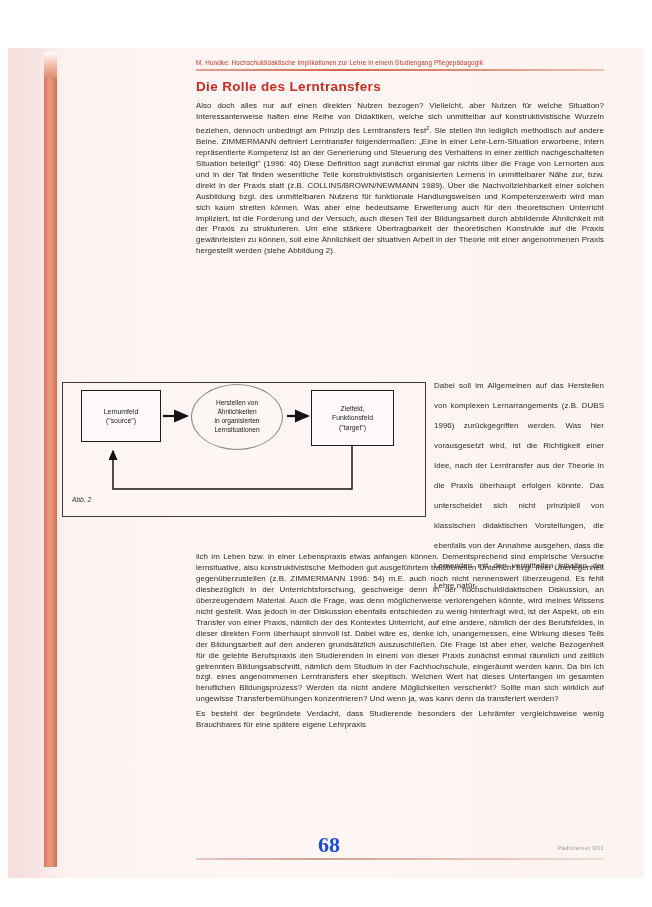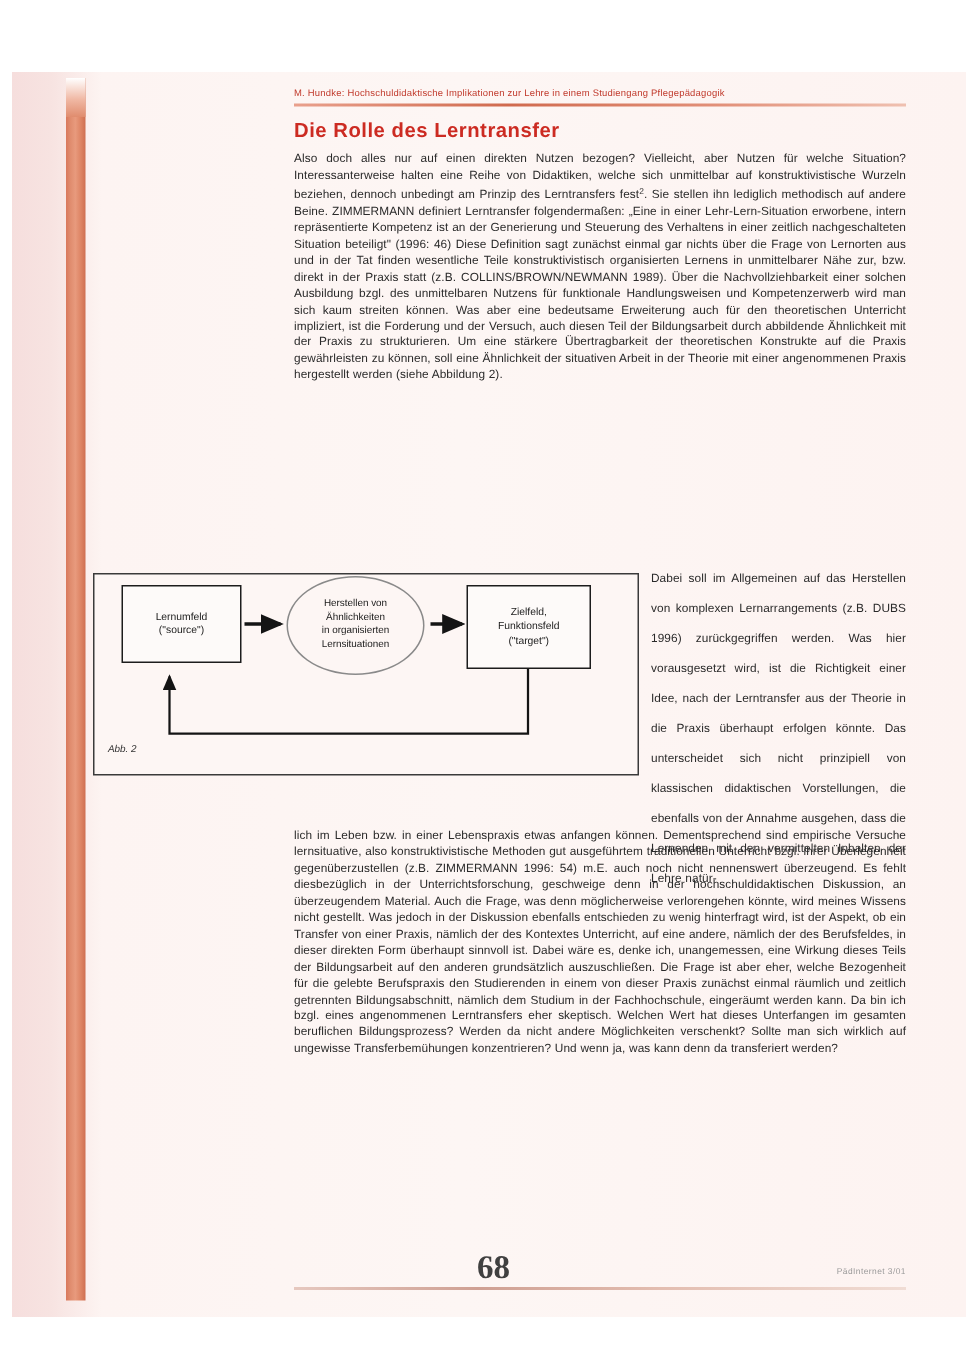--- a/index.html
+++ b/index.html
@@ -183,21 +183,21 @@
     color: #b3281f;
     letter-spacing: 0.3px;
   }
   #footer-pageno {
     position: absolute;
     left: 318px;
     top: 832px;
     font-family: "Liberation Serif", serif;
     font-size: 22px;
     font-weight: bold;
-    color: #404040;
+    color: #1d4ed8;
   }
   #footer-issue {
     position: absolute;
     left: 500px;
     top: 845px;
     width: 104px;
     text-align: right;
     font-size: 5.6px;
     color: #9a9a9a;
     letter-spacing: 0.3px;
@@ -216,21 +216,21 @@
 
 <div id="page">
 
   <div id="page-body"></div>
   <div id="spine"></div>
   <div id="spine-top-cap"></div>
 
   <div id="running-header">M. Hundke: Hochschuldidaktische Implikationen zur Lehre in einem Studiengang Pflegepädagogik</div>
   <div id="header-rule"></div>
 
-  <div id="section-heading">Die Rolle des Lerntransfer</div>
+  <div id="section-heading">Die Rolle des Lerntransfers</div>
 
   <div id="intro-col" class="col">
     <p><span>Also doch alles nur auf einen direkten Nutzen bezogen? Vielleicht, aber Nutzen für welche Situation? Interessanterweise halten eine Reihe von Didaktiken, welche sich unmittelbar auf konstruktivistische Wurzeln beziehen, dennoch unbedingt am Prinzip des Lerntransfers fest</span><sup>2</sup><span>. Sie stellen ihn lediglich methodisch auf andere Beine. ZIMMERMANN definiert Lerntransfer folgendermaßen: „Eine in einer Lehr-Lern-Situation erworbene, intern repräsentierte Kompetenz ist an der Generierung und Steuerung des Verhaltens in einer zeitlich nachgeschalteten Situation beteiligt" (1996: 46) Diese Definition sagt zunächst einmal gar nichts über die Frage von Lernorten aus und in der Tat finden wesentliche Teile konstruktivistisch organisierten Lernens in unmittelbarer Nähe zur, bzw. direkt in der Praxis statt (z.B. COLLINS/BROWN/NEWMANN 1989). Über die Nachvollziehbarkeit einer solchen Ausbildung bzgl. des unmittelbaren Nutzens für funktionale Handlungsweisen und Kompetenzerwerb wird man sich kaum streiten können. Was aber eine bedeutsame Erweiterung auch für den theoretischen Unterricht impliziert, ist die Forderung und der Versuch, auch diesen Teil der Bildungsarbeit durch abbildende Ähnlichkeit mit der Praxis zu strukturieren. Um eine stärkere Übertragbarkeit der theoretischen Konstrukte auf die Praxis gewährleisten zu können, soll eine Ähnlichkeit der situativen Arbeit in der Theorie mit einer angenommenen Praxis hergestellt werden (siehe Abbildung 2).</span></p>
   </div>
 
   <div id="figure">
     <svg id="fig-svg" width="364" height="135" viewBox="0 0 364 135">
       <defs>
         <marker id="arrow" markerWidth="7" markerHeight="7" refX="6" refY="3" orient="auto" markerUnits="strokeWidth">
           <path d="M0,0 L7,3 L0,6 z" fill="#141414"></path>
@@ -267,19 +267,20 @@
   </div>
 
   <div id="figure-caption">Abb. 2</div>
 
   <div id="wrap-col" class="col">
     <p>Dabei soll im Allgemeinen auf das Herstellen von komplexen Lernarrangements (z.B. DUBS 1996) zurückgegriffen werden. Was hier vorausgesetzt wird, ist die Richtigkeit einer Idee, nach der Lerntransfer aus der Theorie in die Praxis überhaupt erfolgen könnte. Das unterscheidet sich nicht prinzipiell von klassischen didaktischen Vorstellungen, die ebenfalls von der Annahme ausgehen, dass die Lernenden mit den vermittelten Inhalten der Lehre natür-</p>
   </div>
 
   <div id="lower-col" class="col">
     <p>lich im Leben bzw. in einer Lebenspraxis etwas anfangen können. Dementsprechend sind empirische Versuche lernsituative, also konstruktivistische Methoden gut ausgeführtem traditionellen Unterricht bzgl. ihrer Überlegenheit gegenüberzustellen (z.B. ZIMMERMANN 1996: 54) m.E. auch noch nicht nennenswert überzeugend. Es fehlt diesbezüglich in der Unterrichtsforschung, geschweige denn in der hochschuldidaktischen Diskussion, an überzeugendem Material. Auch die Frage, was denn möglicherweise verlorengehen könnte, wird meines Wissens nicht gestellt. Was jedoch in der Diskussion ebenfalls entschieden zu wenig hinterfragt wird, ist der Aspekt, ob ein Transfer von einer Praxis, nämlich der des Kontextes Unterricht, auf eine andere, nämlich der des Berufsfeldes, in dieser direkten Form überhaupt sinnvoll ist. Dabei wäre es, denke ich, unangemessen, eine Wirkung dieses Teils der Bildungsarbeit auf den anderen grundsätzlich auszuschließen. Die Frage ist aber eher, welche Bezogenheit für die gelebte Berufspraxis den Studierenden in einem von dieser Praxis zunächst einmal räumlich und zeitlich getrennten Bildungsabschnitt, nämlich dem Studium in der Fachhochschule, eingeräumt werden kann. Da bin ich bzgl. eines angenommenen Lerntransfers eher skeptisch. Welchen Wert hat dieses Unterfangen im gesamten beruflichen Bildungsprozess? Werden da nicht andere Möglichkeiten verschenkt? Sollte man sich wirklich auf ungewisse Transferbemühungen konzentrieren? Und wenn ja, was kann denn da transferiert werden?</p>
+    <p>Es besteht der begründete Verdacht, dass Studierende besonders der Lehrämter vergleichsweise wenig Brauchbares für eine spätere eigene Lehrpraxis</p>
   </div>
 
   <div id="footer-pageno">68</div>
   <div id="footer-issue">PädInternet 3/01</div>
   <div id="footer-rule"></div>
 
 </div>
 
 </body></html>

